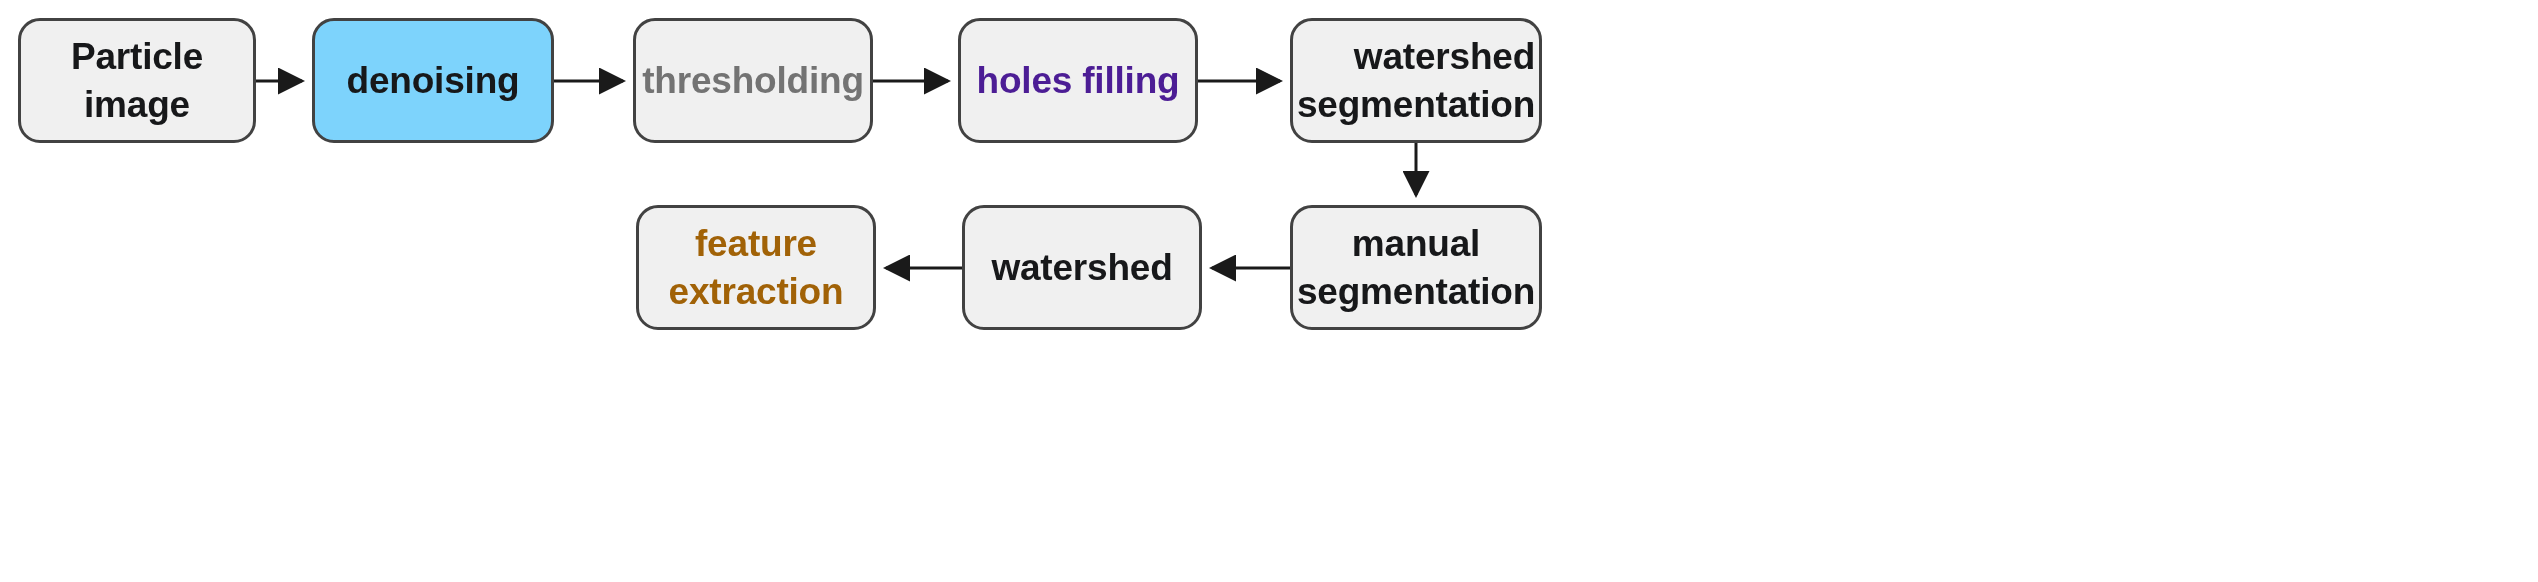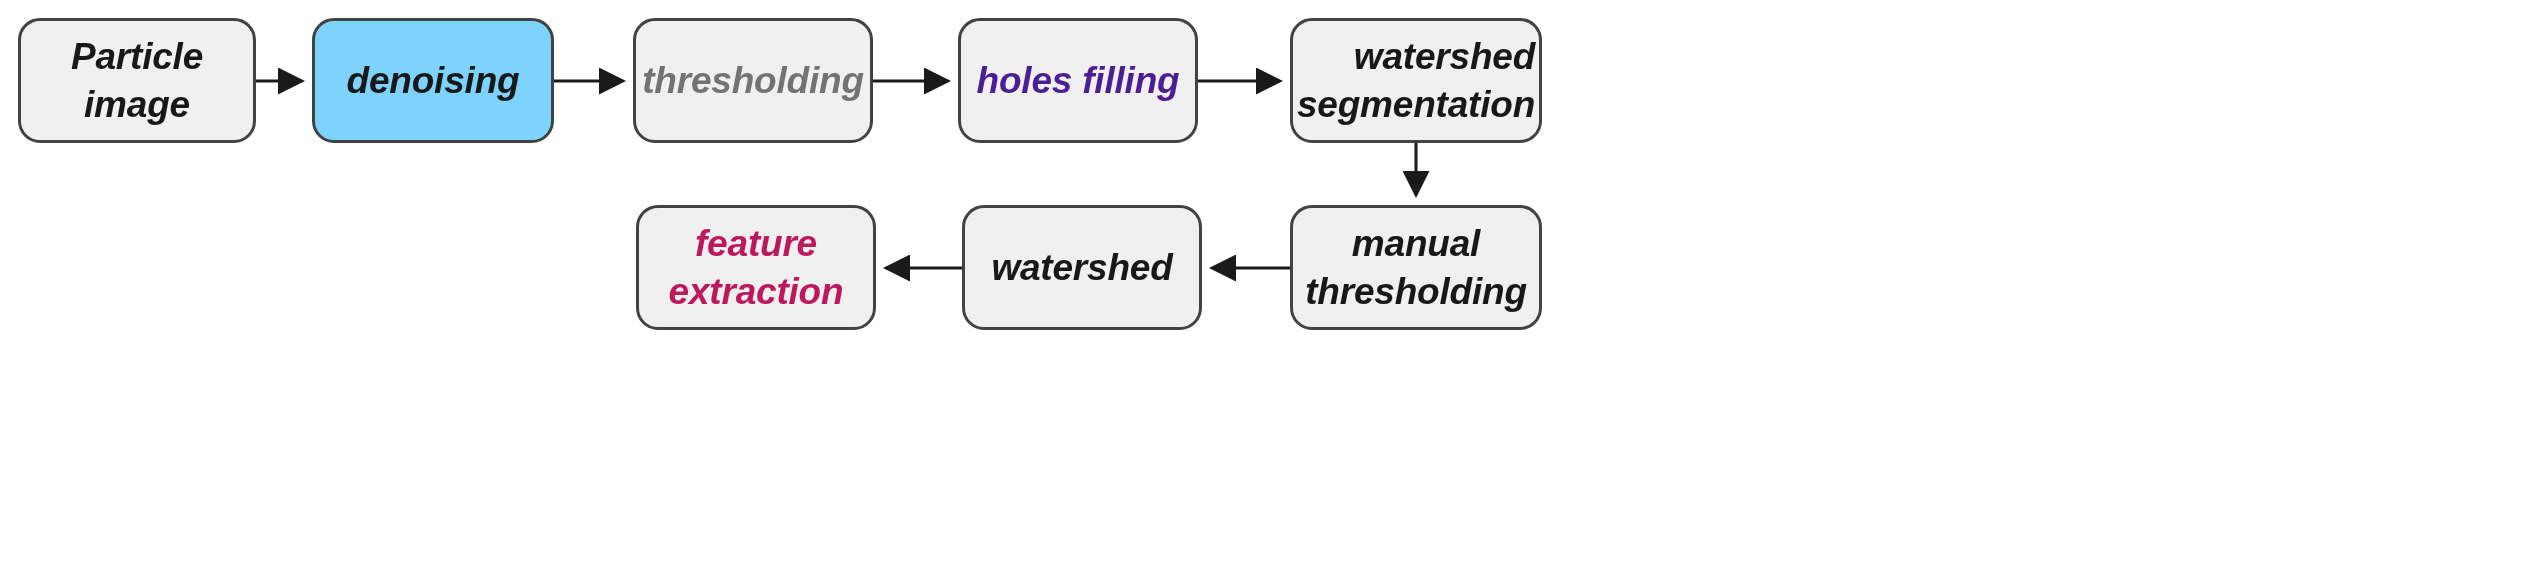--- a/index.html
+++ b/index.html
@@ -9,21 +9,20 @@
   }
   body {
     font-family: "Liberation Sans", sans-serif;
   }
   #canvas {
     position: relative;
     width: 2366px;
     height: 582px;
     background: #ffffff;
     overflow: hidden;
-    font-style: italic;
   }
   .node {
     position: absolute;
     box-sizing: border-box;
     background: #f0f0f0;
     border: 3px solid #424242;
     border-radius: 22px;
     display: flex;
     align-items: center;
     justify-content: center;
@@ -69,19 +68,19 @@
 
   <div id="nodes">
       <div class="node" style="left: 18px; top: 18px; width: 238px; height: 125px; background: rgb(240, 240, 240); border-color: rgb(66, 66, 66); color: rgb(23, 24, 26);"><span>Particle
 image</span></div>
       <div class="node" style="left: 312px; top: 18px; width: 242px; height: 125px; background: #7dd3fc; border-color: rgb(66, 66, 66); color: rgb(23, 24, 26); align-items: center;"><span>denoising</span></div>
       <div class="node" style="left: 633px; top: 18px; width: 240px; height: 125px; background: rgb(240, 240, 240); border-color: rgb(66, 66, 66); color: #737373;"><span>thresholding</span></div>
       <div class="node" style="left: 958px; top: 18px; width: 240px; height: 125px; background: rgb(240, 240, 240); border-color: rgb(66, 66, 66); color: #4c1d95;"><span>holes filling</span></div>
       <div class="node" style="left: 1290px; top: 18px; width: 252px; height: 125px; background: rgb(240, 240, 240); border-color: rgb(66, 66, 66); color: rgb(23, 24, 26); text-align: right;"><span>watershed
 segmentation</span></div>
       <div class="node" style="left: 1290px; top: 205px; width: 252px; height: 125px; background: rgb(240, 240, 240); border-color: rgb(66, 66, 66); color: rgb(23, 24, 26);"><span>manual
-thresholding</span></div>
+segmentation</span></div>
       <div class="node" style="left: 962px; top: 205px; width: 240px; height: 125px; background: rgb(240, 240, 240); border-color: rgb(66, 66, 66); color: rgb(23, 24, 26);"><span>watershed</span></div>
-      <div class="node" style="left: 636px; top: 205px; width: 240px; height: 125px; background: rgb(240, 240, 240); border-color: rgb(66, 66, 66); color: #be185d;"><span>feature
+      <div class="node" style="left: 636px; top: 205px; width: 240px; height: 125px; background: rgb(240, 240, 240); border-color: rgb(66, 66, 66); color: #a16207;"><span>feature
 extraction</span></div>
     </div>
 
 </div>
 
 </body></html>

